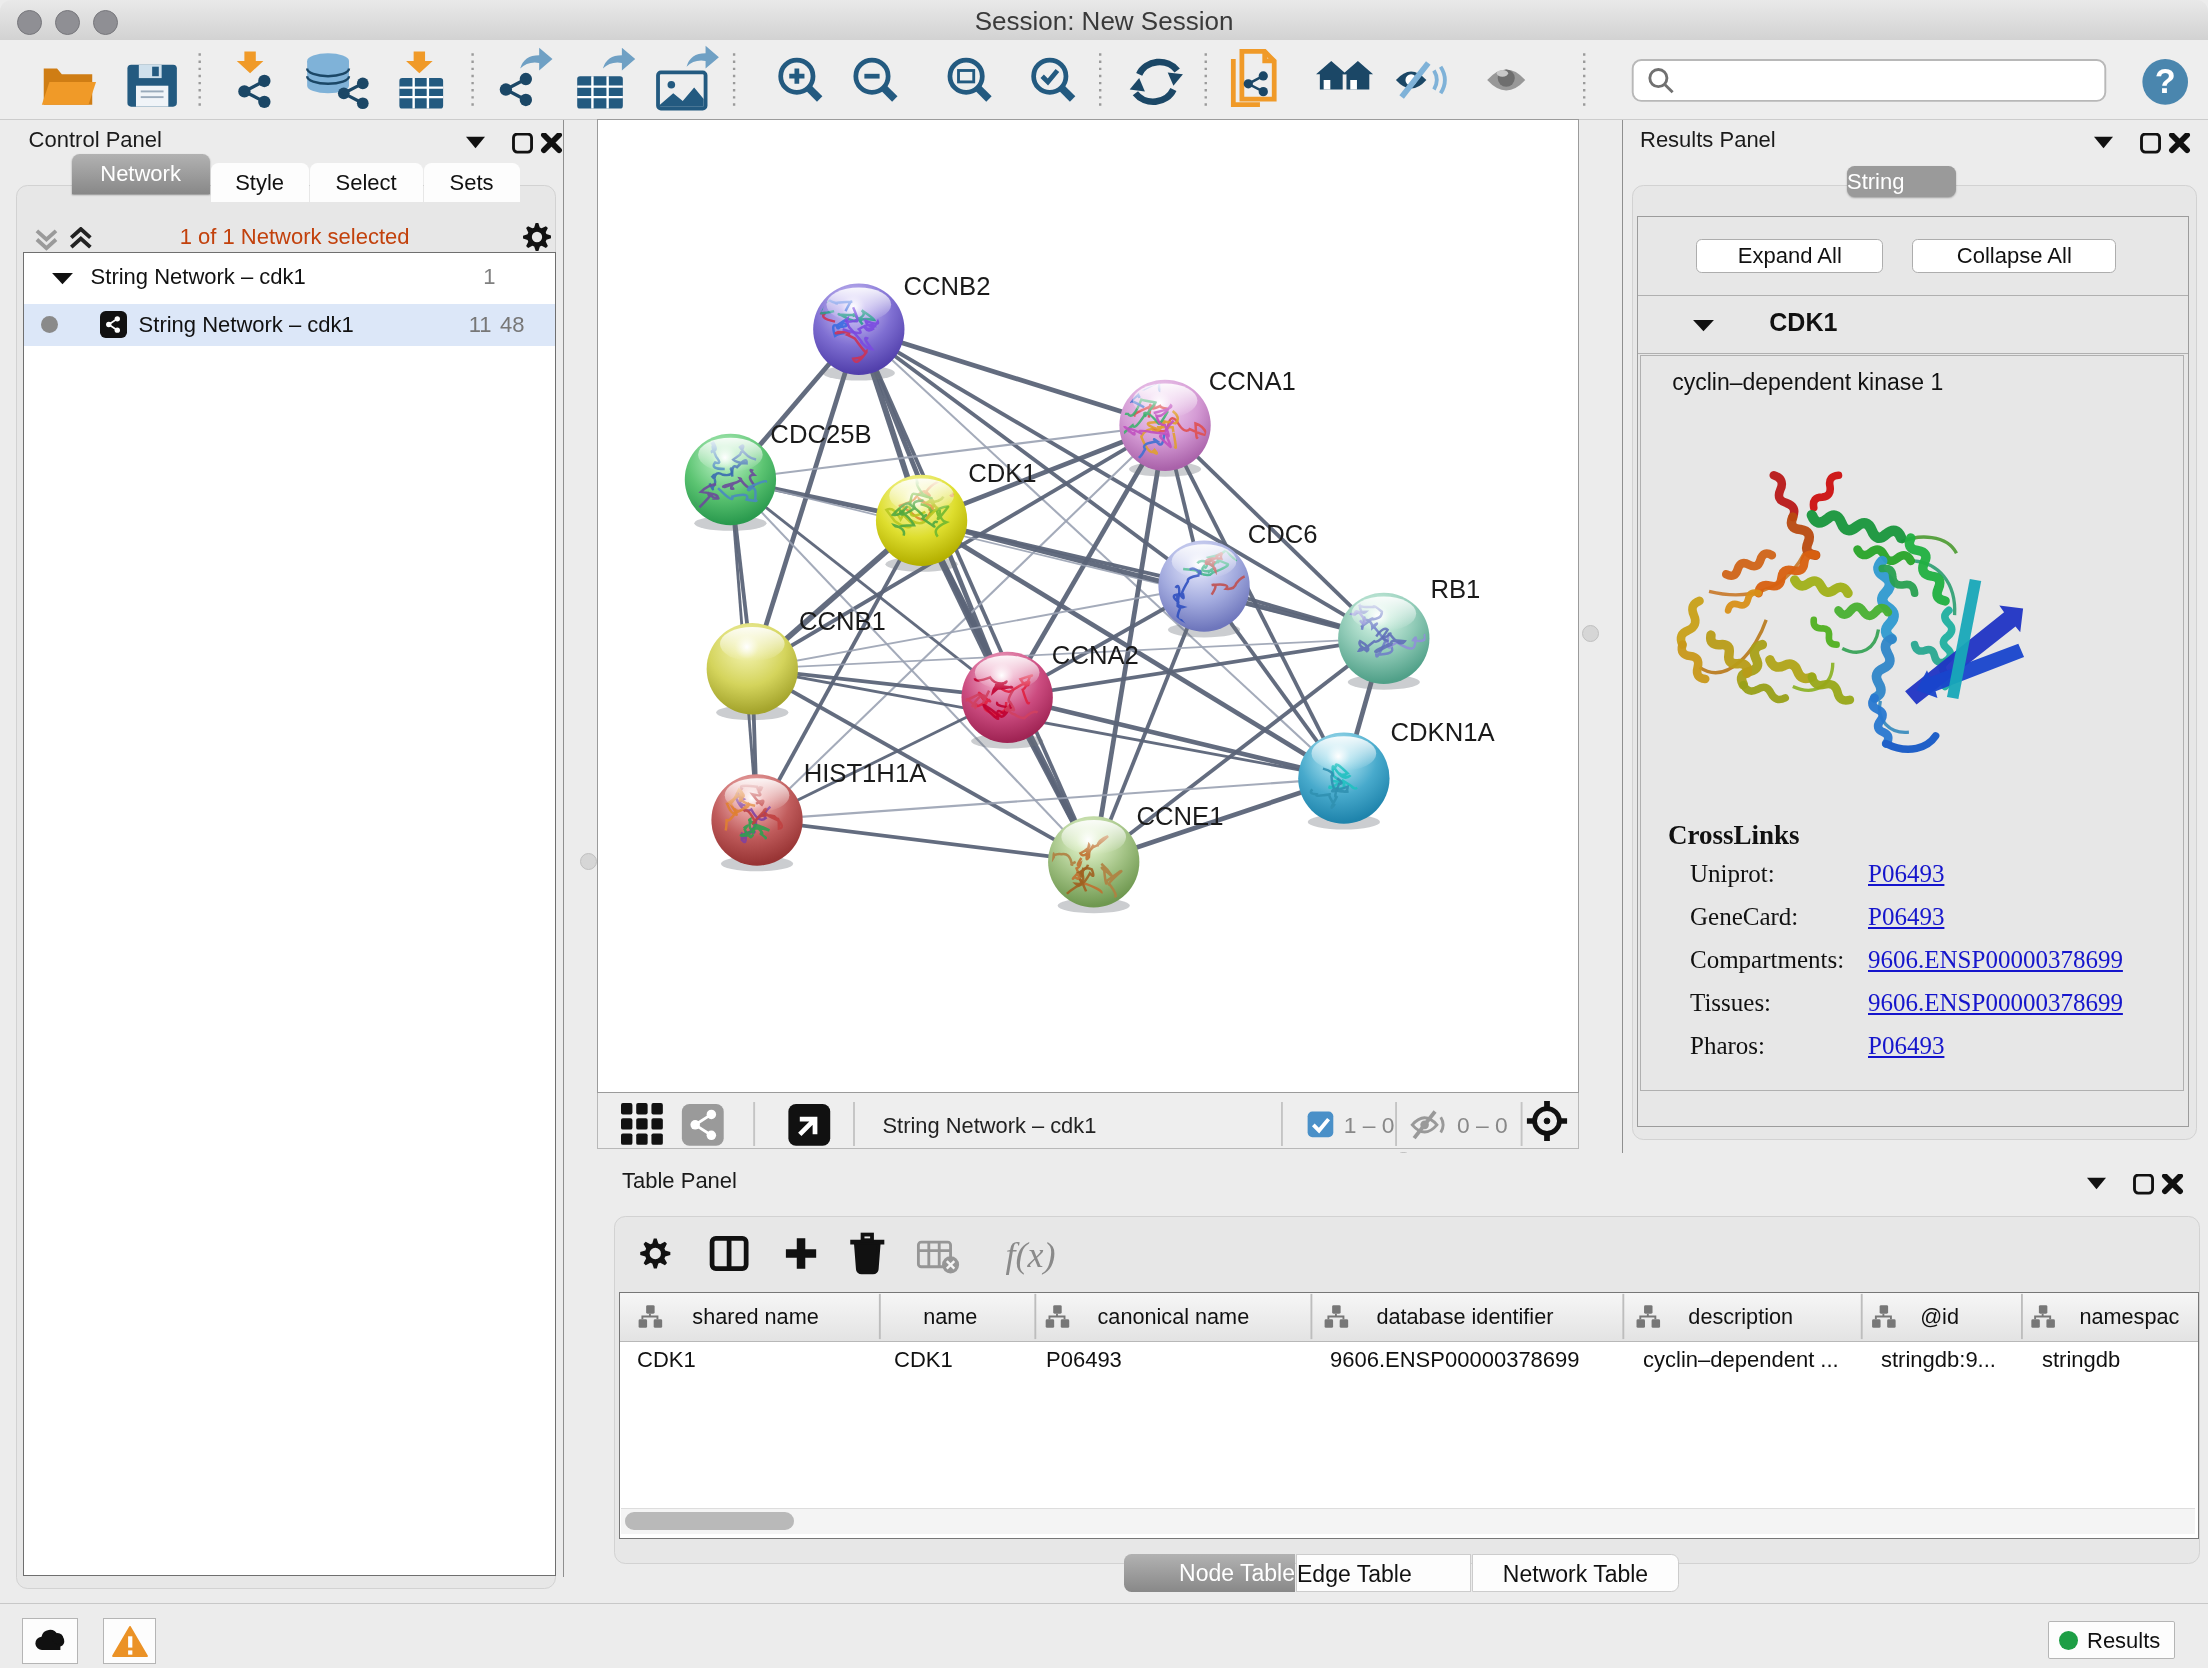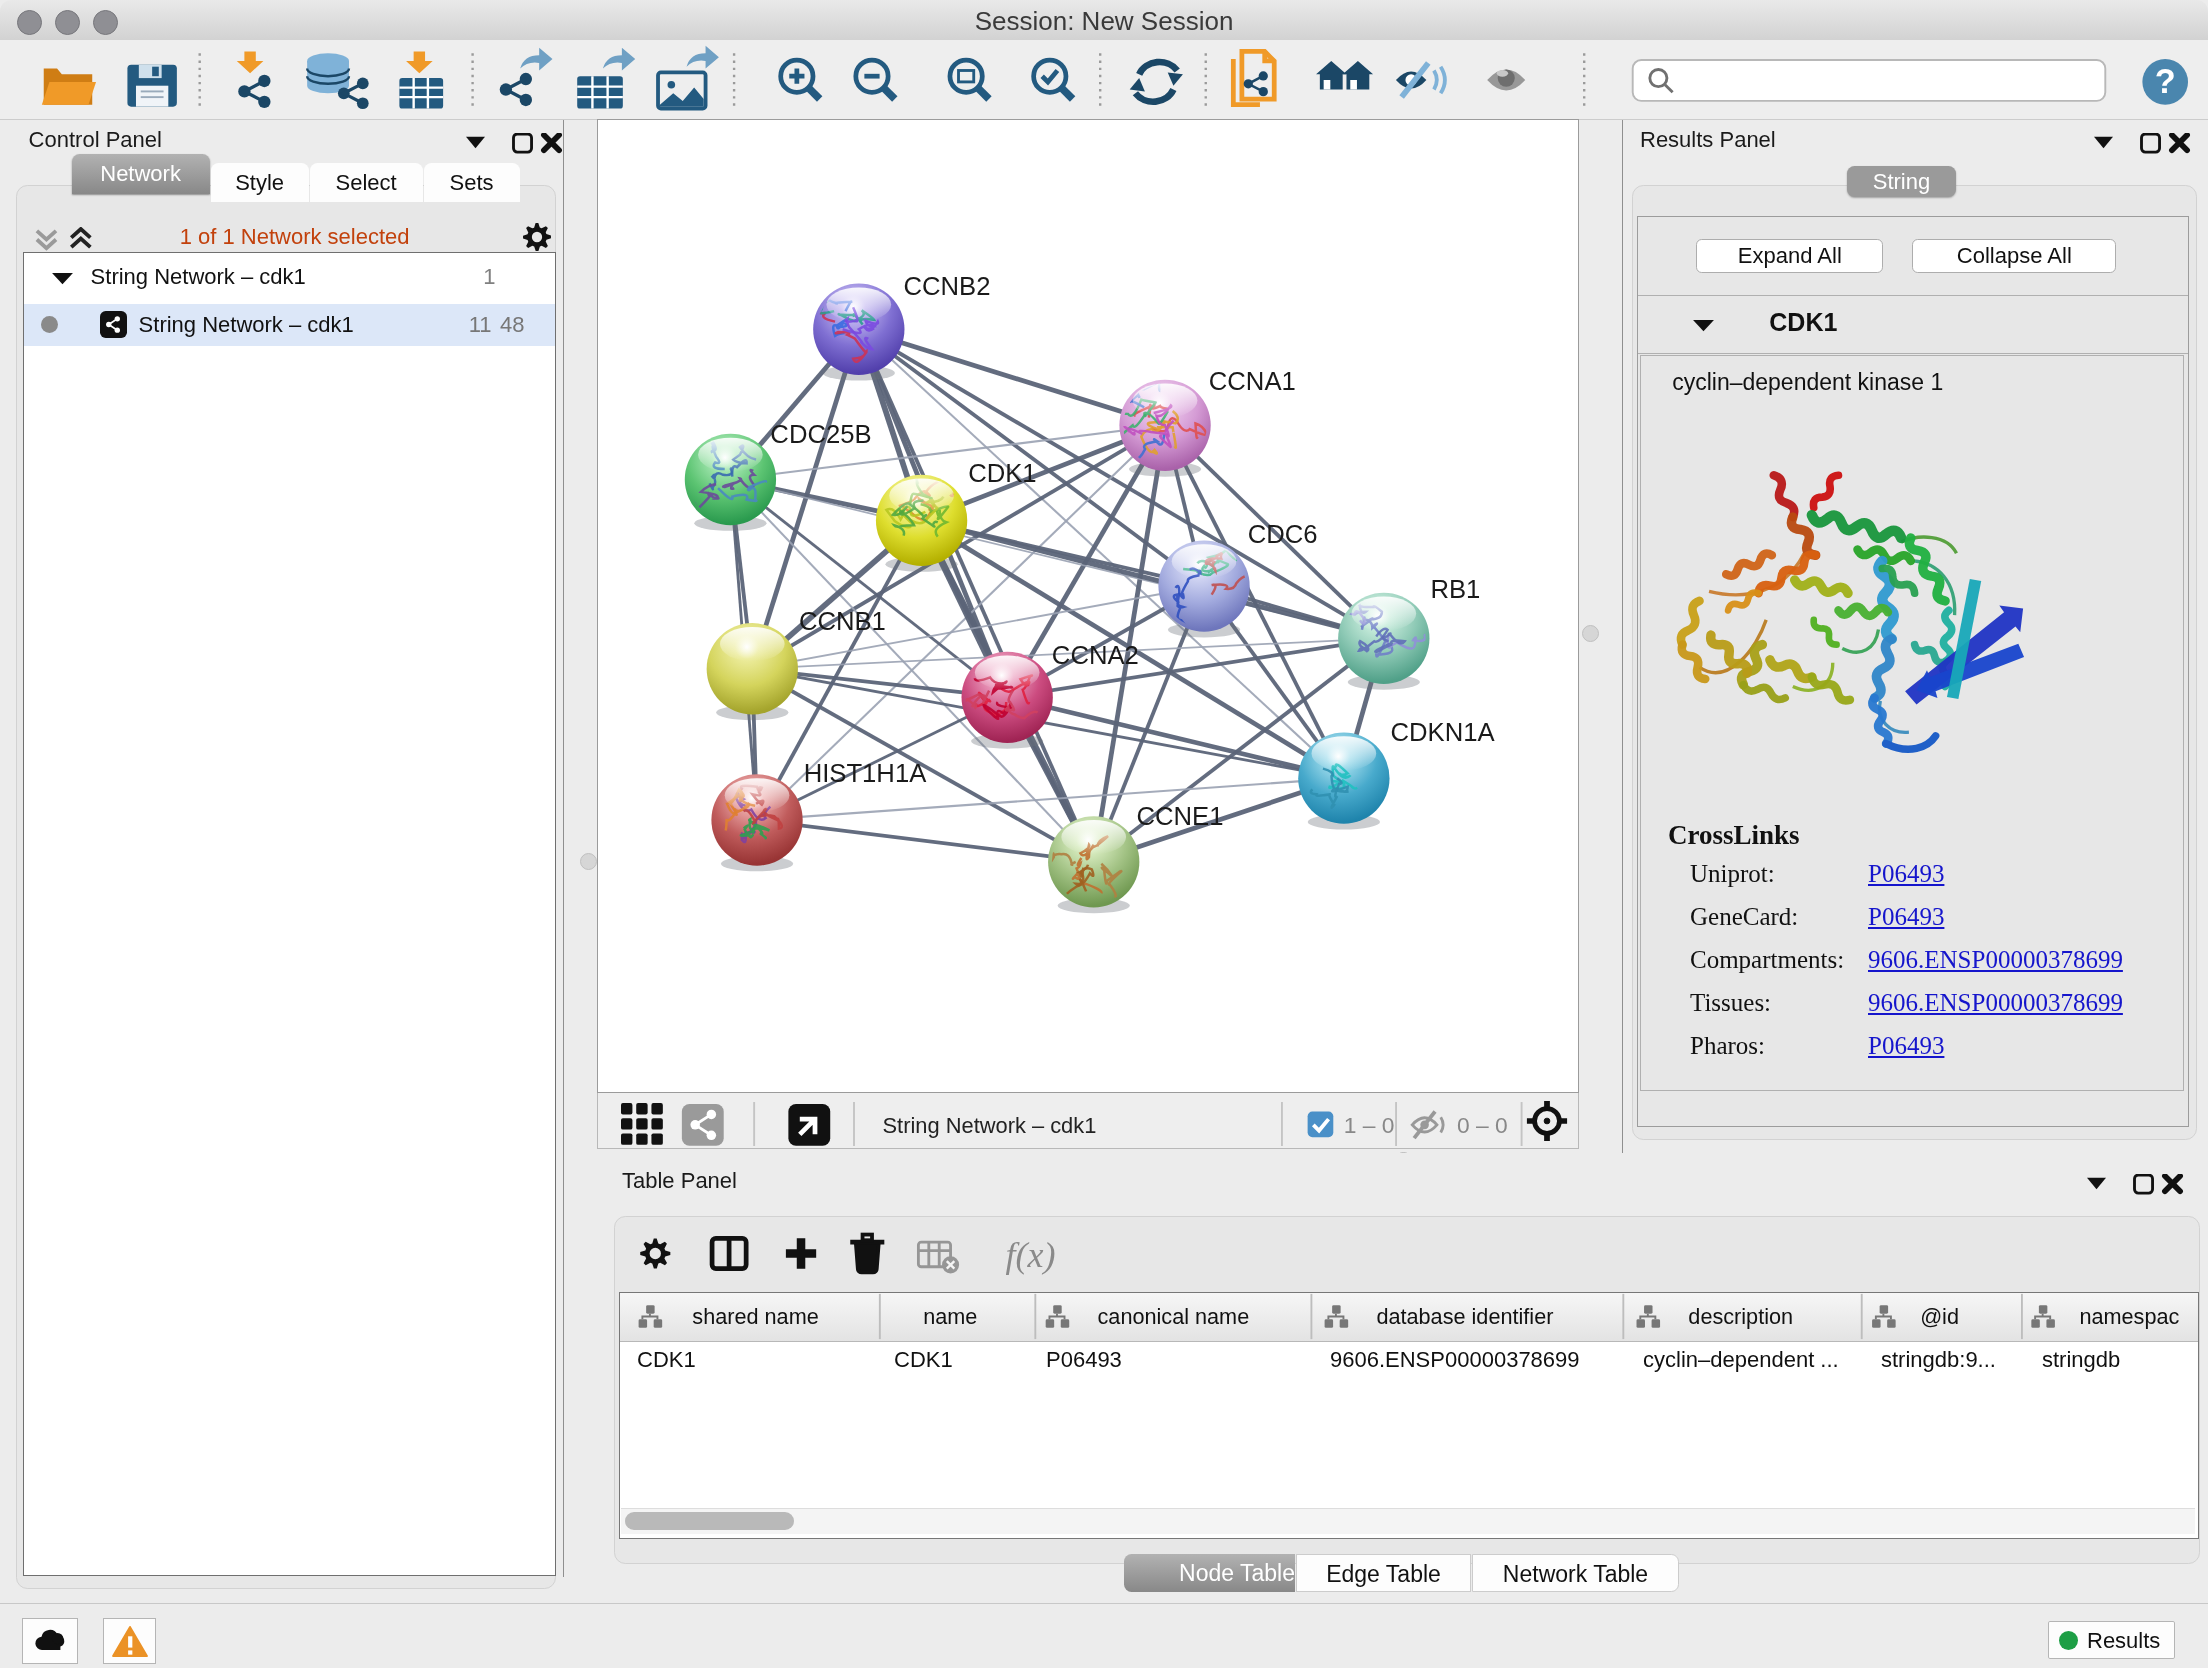--- a/index.html
+++ b/index.html
@@ -538,21 +538,21 @@
 <div class="abs" style="left:580px;top:853px;width:15px;height:15px;border-radius:50%;background:#d6d6d6;border:1px solid #c0c0c0"></div>
 <div class="abs" style="left:1582px;top:625px;width:15px;height:15px;border-radius:50%;background:#d6d6d6;border:1px solid #c0c0c0"></div>
 <div class="abs" style="left:1622px;top:120px;width:587px;height:1033px;background:#ececec;border-left:1.9px solid #8f8f8f">
  <div class="panel-title abs" style="left:17px;top:6.7px">Results Panel</div>
  <svg class="abs" style="left:471px;top:13.3px" width="114" height="21" viewBox="0 0 120 22">
       <path d="M0,4 l20,0 -10,12 z" fill="#111"></path>
       <rect x="50" y="1" width="19" height="19" rx="4" fill="none" stroke="#111" stroke-width="3"></rect>
       <path d="M82,2 l16,16 M98,2 l-16,16" stroke="#111" stroke-width="6" stroke-linecap="round"></path>
     </svg>
  <div class="abs" style="left:8.6px;top:65px;width:563px;height:953px;background:#e7e7e7;border:1px solid #d2d2d2;border-radius:11.4px"></div>
- <div class="abs" style="left:224px;top:46px;width:109px;height:31px;background:#9a9a9a;border-radius:7.6px;color:#fff;font-size:22px;text-align:center;line-height:31px;box-shadow:0 1px 1.9px rgba(0,0,0,.3)">String</div>
+ <div class="abs" style="left:224px;top:46px;width:109px;height:31px;background:#9a9a9a;border-radius:7.6px;color:#fff;font-size:22px;text-align:left;line-height:31px;box-shadow:0 1px 1.9px rgba(0,0,0,.3)">String</div>
  <div class="abs" style="left:14.3px;top:96px;width:550px;height:909px;border:1.9px solid #9c9c9c">
    <div class="abs" style="left:0px;top:0px;width:100%;height:78px;border-bottom:1px solid #b0b0b0">
      <div class="abs" style="left:58px;top:22px;width:185px;height:32px;background:#fff;border:1px solid #adadad;border-radius:5.7px;font-size:22px;text-align:center;line-height:32px;color:#111">Expand All</div>
      <div class="abs" style="left:274px;top:22px;width:202px;height:32px;background:#fff;border:1px solid #adadad;border-radius:5.7px;font-size:22px;text-align:center;line-height:32px;color:#111">Collapse All</div>
    </div>
    <div class="abs" style="left:0px;top:79px;width:100%;height:57px;border-bottom:1px solid #b0b0b0">
      <svg class="abs" style="left:54px;top:23px" width="23" height="13.3" viewBox="0 0 24 14">
           <path d="M1,1 l22,0 -11,12 z" fill="#111"></path>
         </svg>
      <div class="abs" style="left:131px;top:12.4px;font-size:25px;font-weight:bold;color:#111">CDK1</div>
@@ -631,21 +631,21 @@
         <path d="M330,36 l8,8 m0,-8 l-8,8" stroke="#fff" stroke-width="2.5"></path>
       </g>
    <text x="392" y="42" font-size="38" font-style="italic" fill="#8a8a8a" font-family="Liberation Serif">f(x)</text>
  </svg>
 
  <div class="abs" style="left:54px;top:139px;width:1578px;height:245px;background:#fff;border:1.9px solid #777">
    <div class="abs" style="left:0;top:0;width:100%;height:48px;background:linear-gradient(#f6f6f6,#e3e3e3);border-bottom:1px solid #b8b8b8"></div>
  </div>
 
  <div class="abs" style="left:559px;top:401px;width:171px;height:38px;background:linear-gradient(#b2b2b2,#888);border-radius:7.6px 0 0 7.6px;color:#fff;font-size:23px;text-align:right;line-height:38px">Node Table</div>
- <div class="abs" style="left:731px;top:401px;width:175px;height:38px;background:#fdfdfd;border:1px solid #ccc;color:#111;font-size:23px;text-align:center;line-height:38px;box-sizing:border-box">Edge Table</div>
+ <div class="abs" style="left:731px;top:401px;width:175px;height:38px;background:#fdfdfd;border:1px solid #ccc;color:#111;font-size:23px;line-height:38px;box-sizing:border-box">Edge Table</div>
  <div class="abs" style="left:907px;top:401px;width:207px;height:38px;background:#fdfdfd;border:1px solid #ccc;border-radius:0 7.6px 7.6px 0;color:#111;font-size:23px;text-align:center;line-height:38px;box-sizing:border-box">Network Table</div>
 </div>
 <svg class="abs" style="left:619px;top:1292px" width="1578" height="49" viewBox="651 1358 1659 52">
 <g transform="translate(664,1372)" fill="#777">
       <rect x="8" y="0" width="9" height="9" rx="1.5"></rect>
       <rect x="0" y="15" width="9" height="9" rx="1.5"></rect>
       <rect x="16" y="15" width="9" height="9" rx="1.5"></rect>
       <path d="M12,9 l0,4 M4,15 l0,-3 16,0 0,3" stroke="#777" stroke-width="2" fill="none"></path>
     </g>
 <text x="721" y="1392" font-size="23" fill="#111">shared name</text>

